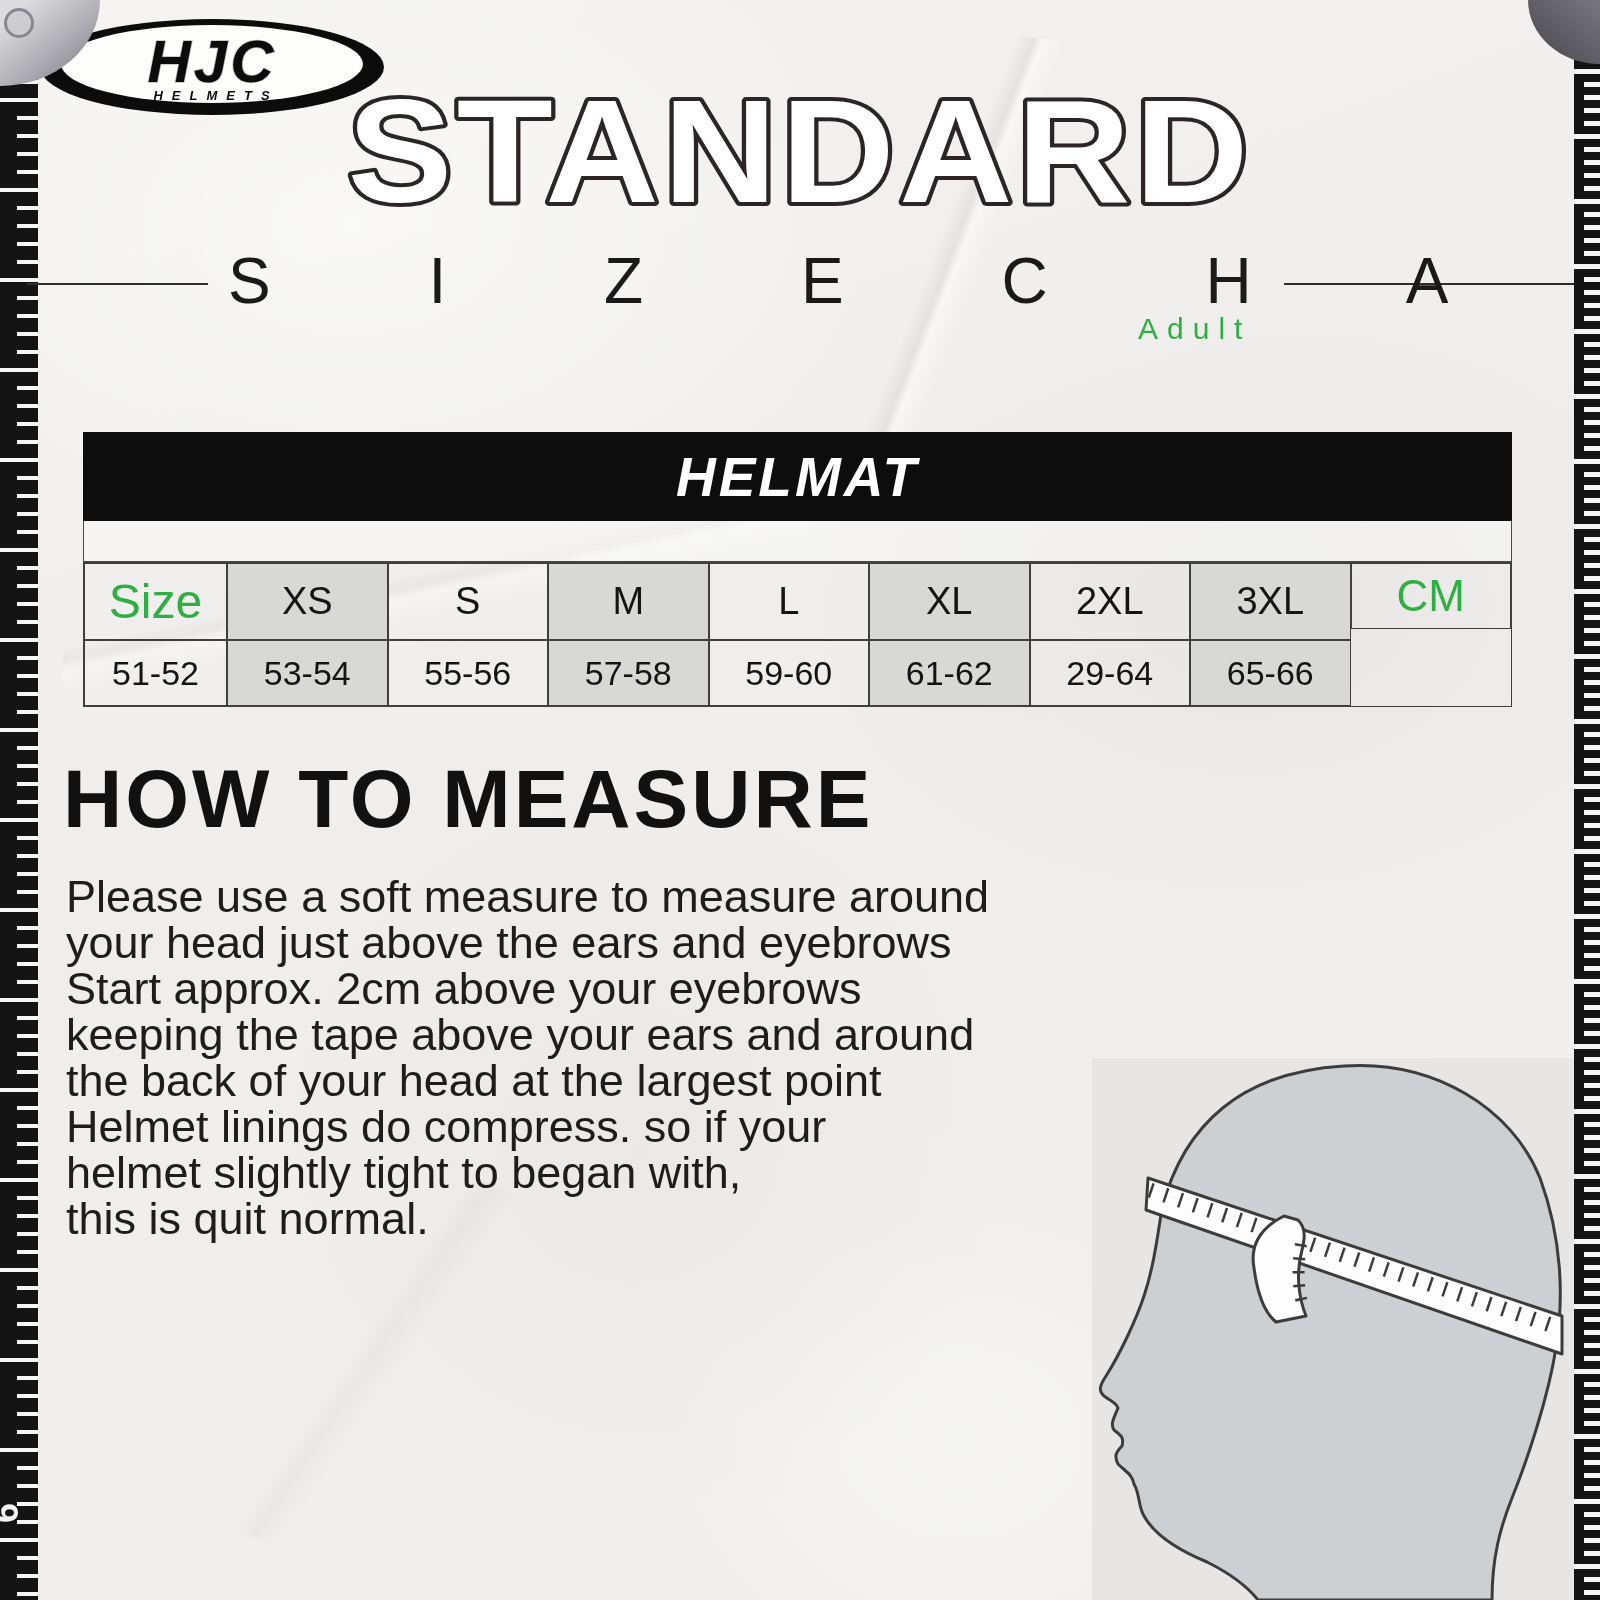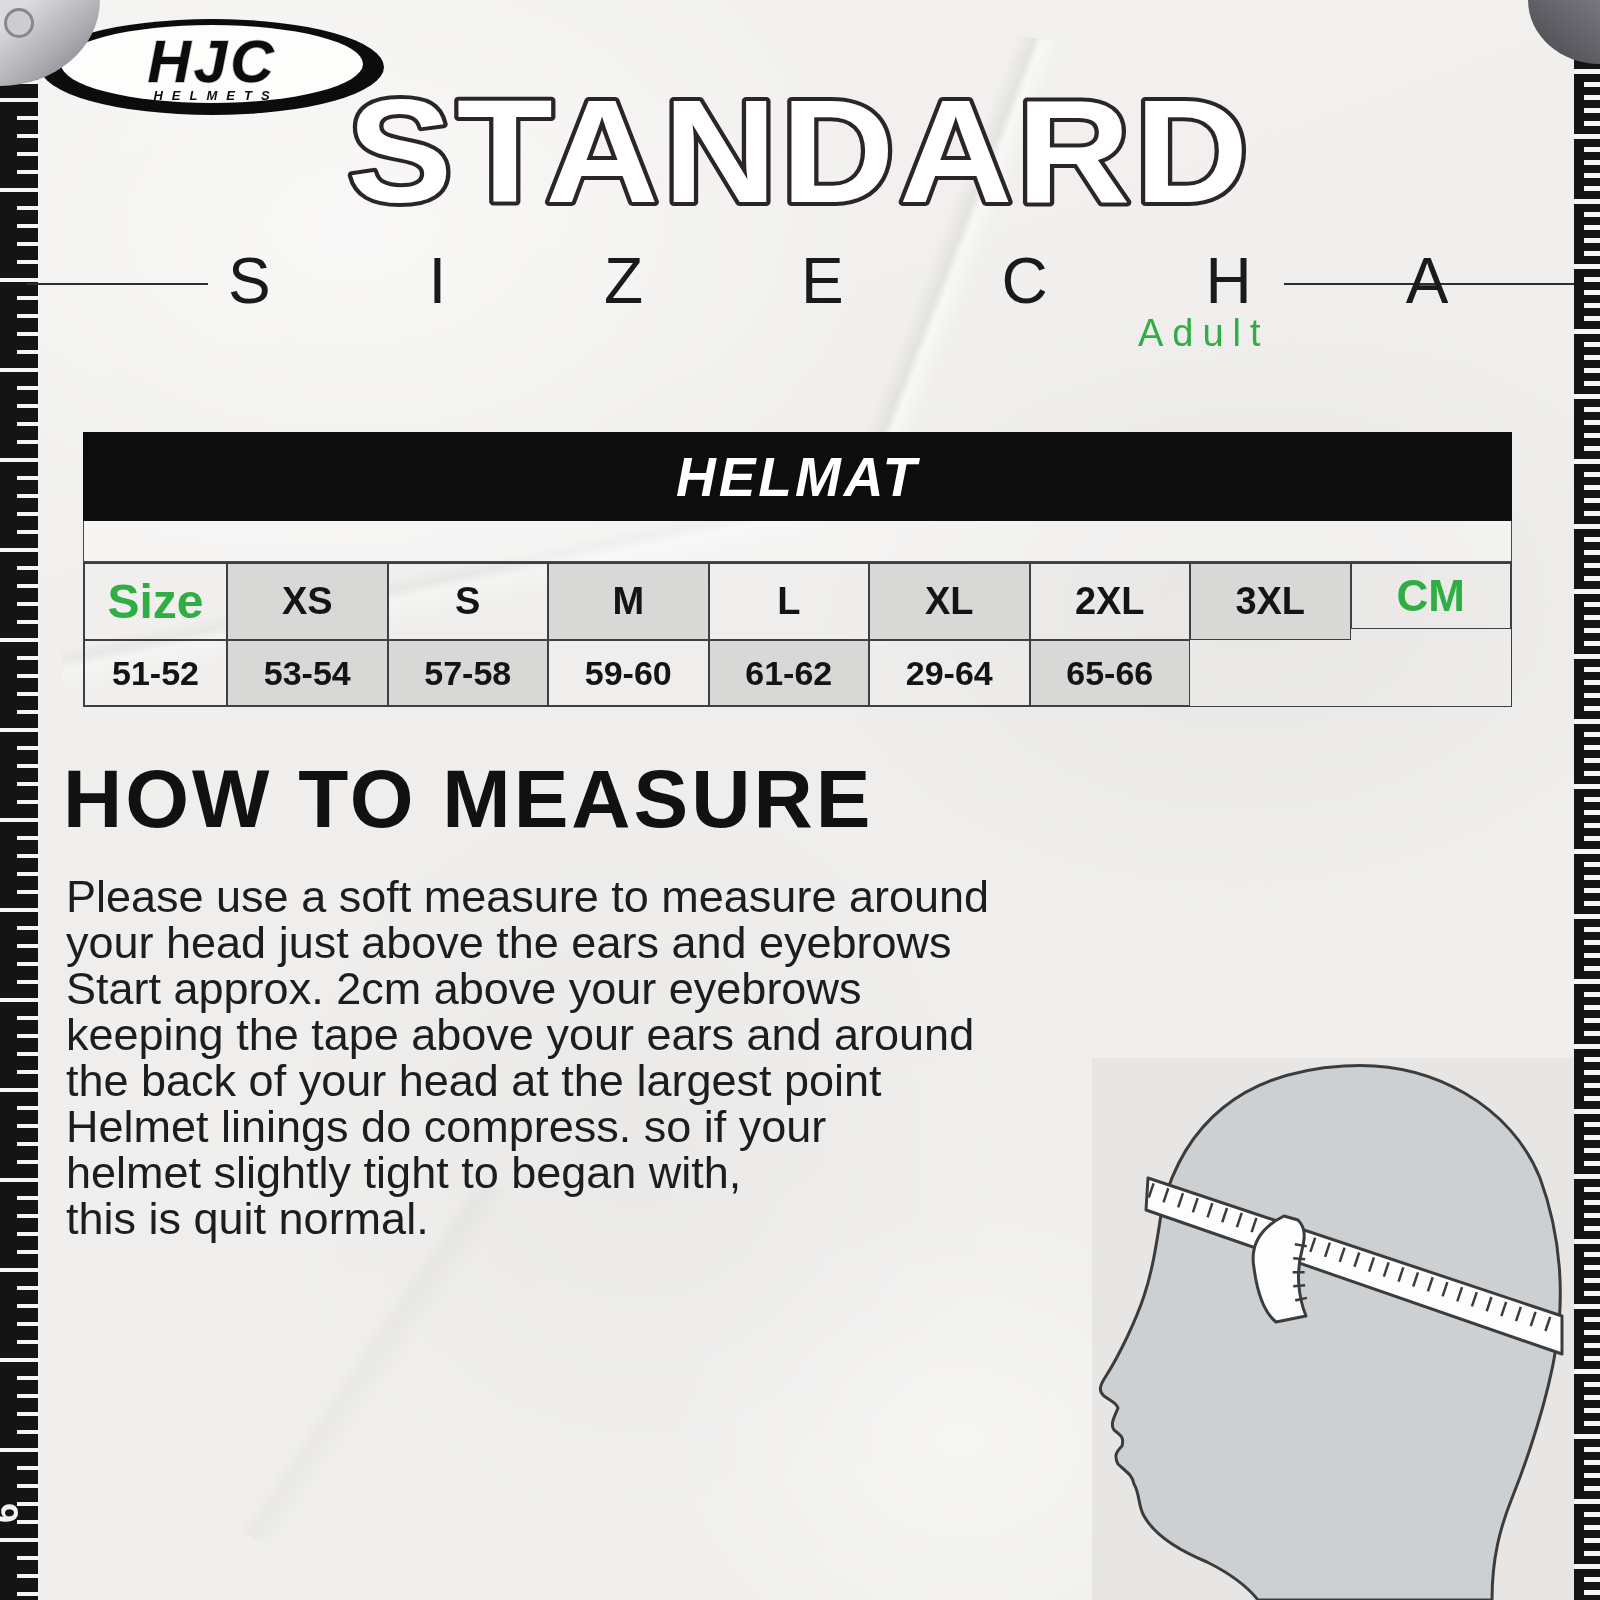--- a/index.html
+++ b/index.html
@@ -46,30 +46,30 @@
   
   .logo{position:absolute;left:36px;top:16px;width:352px;height:102px;}
 
   
   .title-standard{position:absolute;left:335px;top:80px;width:930px;height:150px;}
   .title-sizechart{position:absolute;left:228px;top:244px;width:1100px;
     font-size:64px;font-weight:400;letter-spacing:70px;color:#1a1a1a;white-space:nowrap;}
   .rule-line{position:absolute;height:2px;background:#2d2d2d;top:283px;}
   .rule-line.left{left:27px;width:181px;}
   .rule-line.right{left:1284px;width:290px;}
-  .title-adult{position:absolute;left:1138px;top:312px;font-size:38px;letter-spacing:9px;color:#2fae44;}
+  .title-adult{position:absolute;left:1138px;top:312px;font-size:30px;letter-spacing:9px;color:#2fae44;}
 
   
   .size-table{position:absolute;left:83px;top:432px;width:1429px;}
   .tbl-header{height:89px;background:#0d0d0d;color:#fff;display:flex;align-items:center;justify-content:center;
     font-size:55px;font-weight:bold;letter-spacing:3px;font-style:italic;}
   .tbl-spacer{height:40px;border:1px solid #4a4a4a;border-top:none;background:rgba(255,255,255,.35);}
   .tbl-grid{display:grid;grid-template-columns:143px repeat(8,1fr);grid-auto-rows:auto;border:1px solid #3f3f3f;}
   .cell{border:1px solid #3f3f3f;display:flex;align-items:center;justify-content:center;
-    font-weight:bold;color:#141414;}
+    font-weight:normal;color:#141414;}
   .cell.r1{height:75px;font-size:38px;}
   .cell.r2{height:64px;font-size:34px;}
   .cell.gray{background:#d8d8d6;}
   .cell.label{color:#2fae44;}
   .cell.label.r1{font-size:48px;}
   .cell.label.r2{font-size:44px;}
 
   
   .htm-heading{position:absolute;left:63px;top:752px;font-size:82px;font-weight:bold;letter-spacing:3px;color:#111;}
   .htm-body{position:absolute;left:66px;top:874px;width:1060px;font-size:45px;line-height:46px;
@@ -130,20 +130,21 @@
       <div class="cell r1">S</div>
       <div class="cell r1 gray">M</div>
       <div class="cell r1">L</div>
       <div class="cell r1 gray">XL</div>
       <div class="cell r1">2XL</div>
       <div class="cell r1 gray">3XL</div>
 
       <div class="cell r2 label">CM</div>
       <div class="cell r2">51-52</div>
       <div class="cell r2 gray">53-54</div>
+      <div class="cell r2">55-56</div>
       <div class="cell r2 gray">57-58</div>
       <div class="cell r2">59-60</div>
       <div class="cell r2 gray">61-62</div>
       <div class="cell r2">29-64</div>
       <div class="cell r2 gray">65-66</div>
     </div>
   </div>
 
   <div class="htm-heading">HOW TO MEASURE</div>
   <div class="htm-body">Please use a soft measure to measure around

